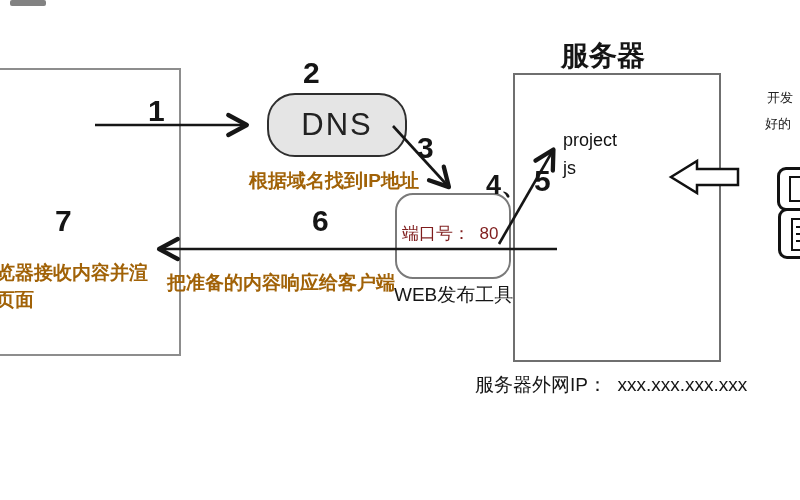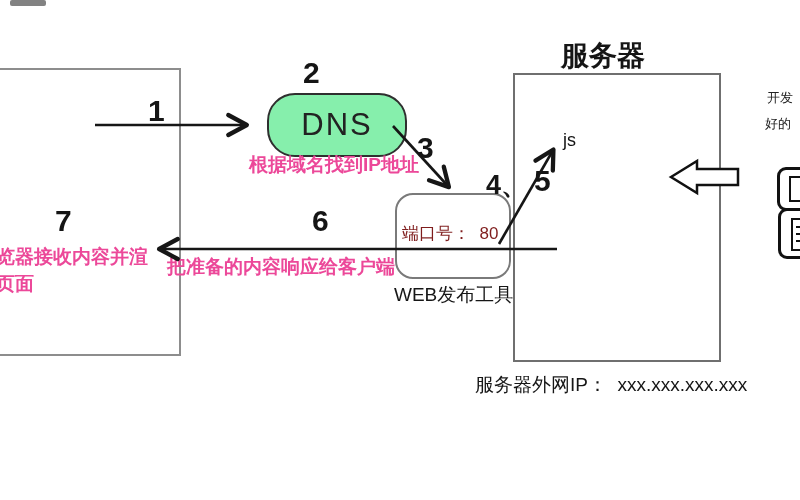--- a/index.html
+++ b/index.html
@@ -6,39 +6,39 @@
   body{
     width:800px;height:500px;overflow:hidden;position:relative;
     background:#fff;
     font-family:"Liberation Sans", sans-serif;
     color:#1a1a1a;
   }
   .abs{position:absolute;}
   
   .client-box{left:-22px;top:68px;width:199px;height:284px;border:2px solid #8d8d8d;background:#fff;}
   .server-box{left:513px;top:73px;width:204px;height:285px;border:2px solid #6f6f6f;background:#fff;}
-  .dns-box{left:267px;top:93px;width:136px;height:60px;border:2px solid #2f2f2f;border-radius:28px;background:#86efac;
+  .dns-box{left:267px;top:93px;width:136px;height:60px;border:2px solid #2f2f2f;border-radius:28px;background:#e5e5e5;
            display:flex;align-items:center;justify-content:center;}
   .dns-label{font-size:31px;letter-spacing:2px;color:#222;}
   .port-box{left:395px;top:193px;width:112px;height:82px;border:2px solid #7a7a7a;border-radius:18px;background:transparent;}
   .port-label{left:402px;top:222px;font-size:17px;color:#7f1d1d;white-space:pre;}
   
   .title{font-size:28px;font-weight:bold;color:#151515;}
   .client-title{left:18px;top:26px;margin-top:41px;}
   .server-title{left:561px;top:37px;}
   
   .step{font-size:30px;font-weight:600;color:#151515;line-height:1;}
   .s1{left:148px;top:96px;} .s2{left:303px;top:58px;} .s3{left:417px;top:133px;}
   .s4{left:486px;top:172px;font-size:27px;} .s5{left:534px;top:166px;}
   .s6{left:312px;top:206px;} .s7{left:55px;top:206px;}
   
   .file-list{left:563px;top:126px;font-size:18px;color:#111;}
   .file-item{height:28px;line-height:28px;}
   
-  .red{color:#ec4899;font-weight:bold;font-size:19px;white-space:nowrap;}
+  .red{color:#a16207;font-weight:bold;font-size:19px;white-space:nowrap;margin-top:16px;}
   .note-dns{left:249px;top:152px;}
   .note-response{left:167px;top:254px;}
   .note-render1{left:-4px;top:244px;}
   .note-render2{left:-4px;top:271px;}
   
   .web-tool{left:386px;top:282px;font-size:19px;color:#161616;margin-left:8px;}
   .footer-ip{left:475px;top:372px;font-size:19px;color:#161616;white-space:pre;}
   
   .right-text{font-size:13px;color:#222;white-space:nowrap;}
   .rt1{left:767px;top:89px;} .rt2{left:765px;top:115px;}
@@ -66,20 +66,21 @@
 
 <div class="abs dns-box">
   <span class="dns-label">DNS</span>
 </div>
 
 <div class="abs port-box"></div>
 <div class="abs port-label">端口号：  80</div>
 <div class="abs web-tool">WEB发布工具</div>
 
 <div class="abs file-list">
+  <div class="file-item">project</div>
   <div class="file-item">js</div>
 </div>
 
 <div class="abs step s1">1</div>
 <div class="abs step s2">2</div>
 <div class="abs step s3">3</div>
 <div class="abs step s4">4、</div>
 <div class="abs step s5">5</div>
 <div class="abs step s6">6</div>
 <div class="abs step s7">7</div>

